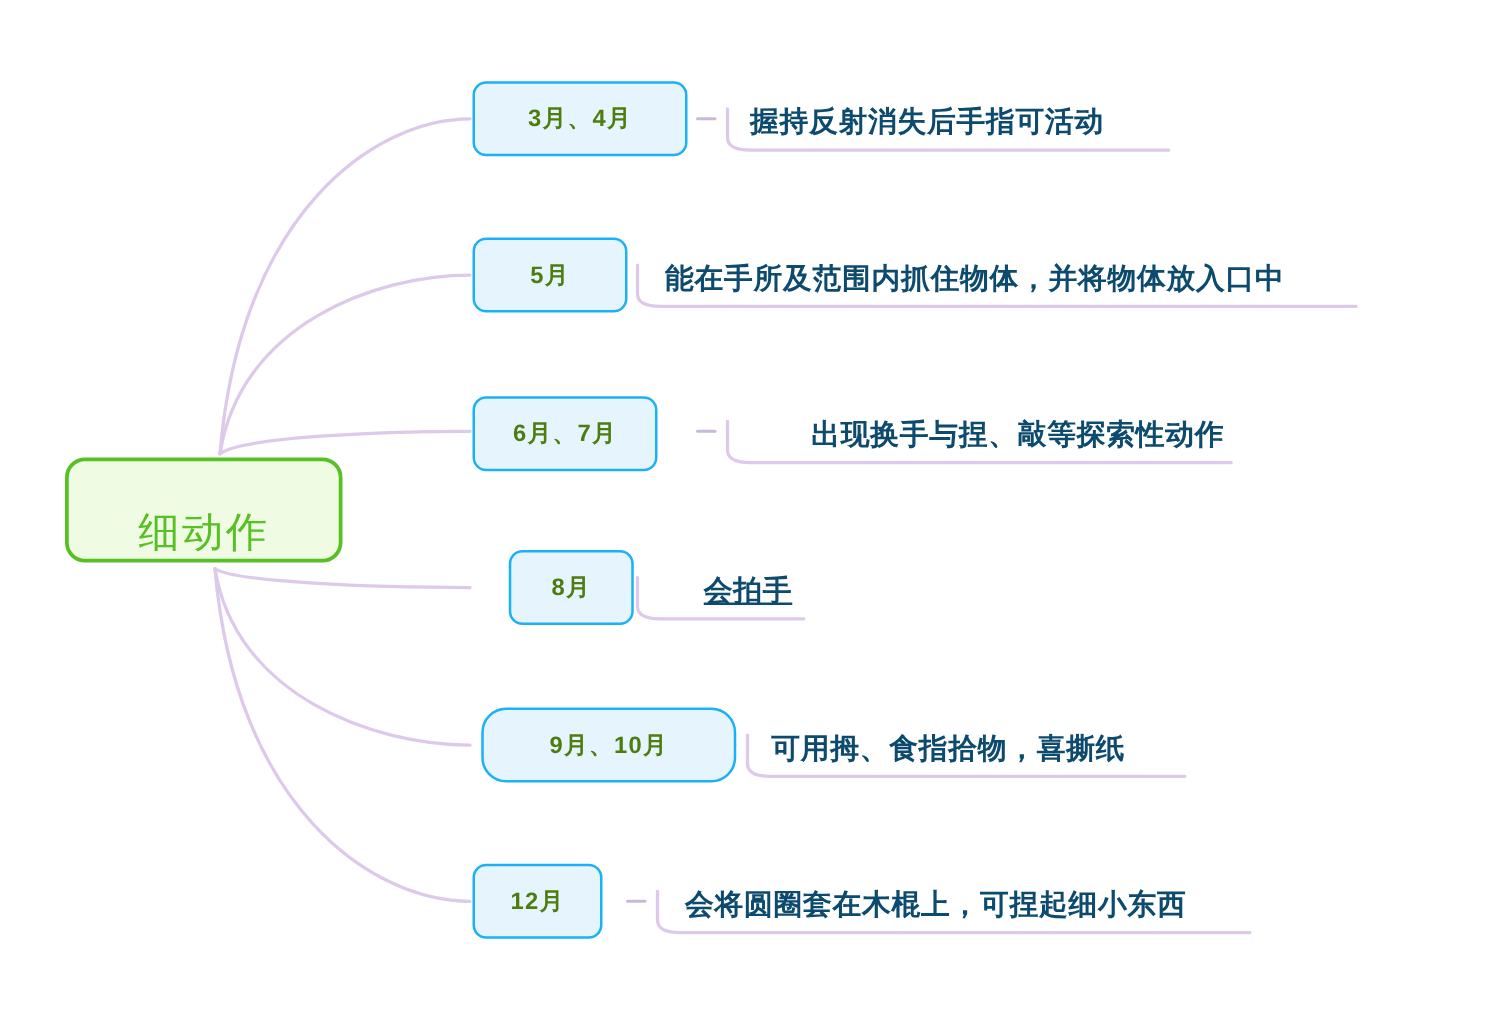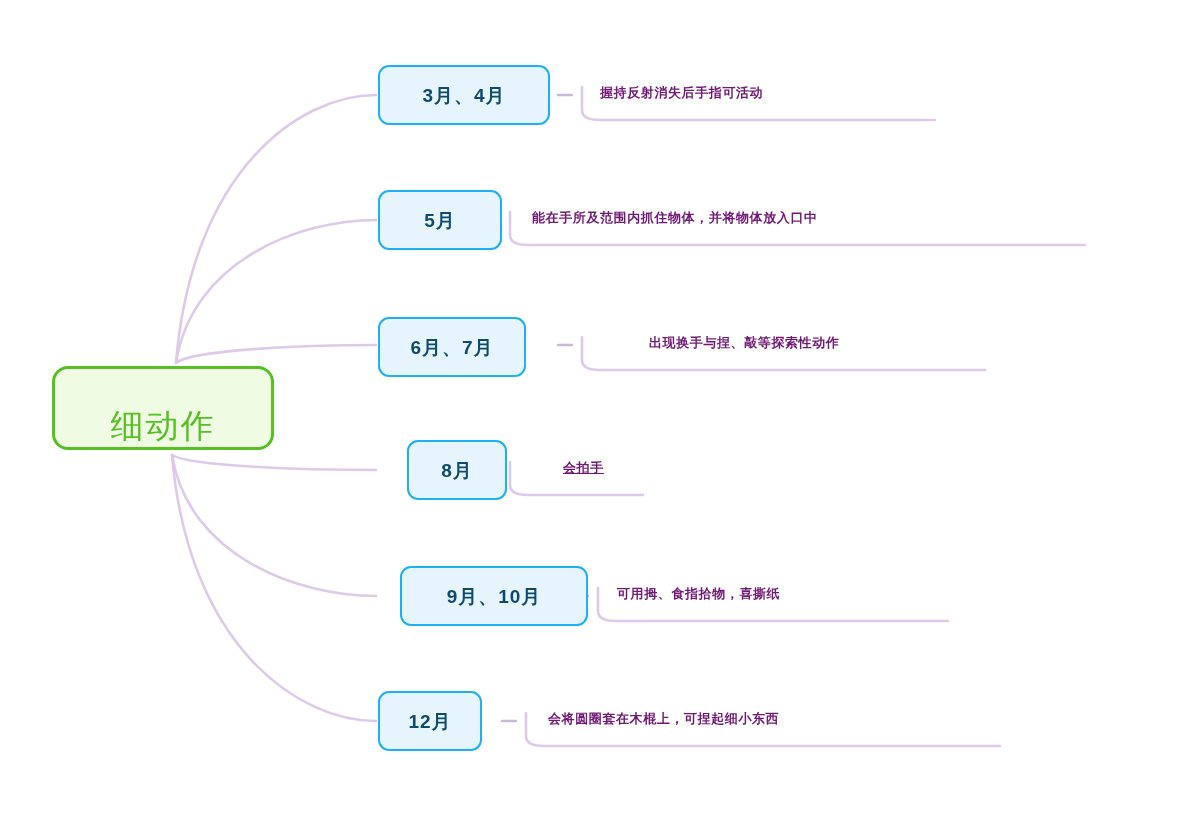--- a/index.html
+++ b/index.html
@@ -55,32 +55,32 @@
     position: absolute;
     box-sizing: border-box;
     background: #e6f5fd;
     border: 2px solid #1cb0f6;
     border-radius: 11px;
     display: flex;
     align-items: center;
     justify-content: center;
   }
   .month-label {
-    color: #0c4a6e;
+    color: #4d7c0f;
     font-size: 19px;
     font-weight: bold;
     letter-spacing: 1px;
     line-height: 1;
     white-space: nowrap;
     text-align: center;
   }
   .desc-label {
     position: absolute;
-    color: #701a75;
-    font-size: 13px;
+    color: #0c4a6e;
+    font-size: 23px;
     font-weight: bold;
     letter-spacing: 0.6px;
     line-height: 1;
     white-space: nowrap;
   }
 </style>
 </head>
 <body>
 
 <div id="canvas">
@@ -126,21 +126,21 @@
       </div>
       <div class="desc-label" style="left: 532px; top: 211px;">能在手所及范围内抓住物体，并将物体放入口中</div>
       <div class="month-box" style="left: 378px; top: 317px; width: 148px; height: 60px;">
         <span class="month-label">6月、7月</span>
       </div>
       <div class="desc-label" style="left: 612px; top: 336px; margin-left: 37px;">出现换手与捏、敲等探索性动作</div>
       <div class="month-box" style="left: 378px; top: 440px; width: 100px; height: 60px; margin-left: 29px;">
         <span class="month-label">8月</span>
       </div>
       <div class="desc-label" style="left: 563px; top: 461px; text-decoration: underline;">会拍手</div>
-      <div class="month-box" style="left: 400px; top: 566px; width: 188px; height: 60px;">
+      <div class="month-box" style="left: 385px; top: 566px; width: 204px; height: 60px; border-radius: 20px;">
         <span class="month-label">9月、10月</span>
       </div>
       <div class="desc-label" style="left: 617px; top: 587px;">可用拇、食指拾物，喜撕纸</div>
       <div class="month-box" style="left: 378px; top: 691px; width: 104px; height: 60px;">
         <span class="month-label">12月</span>
       </div>
       <div class="desc-label" style="left: 548px; top: 712px;">会将圆圈套在木棍上，可捏起细小东西</div>
     </div>
 
 </div>

